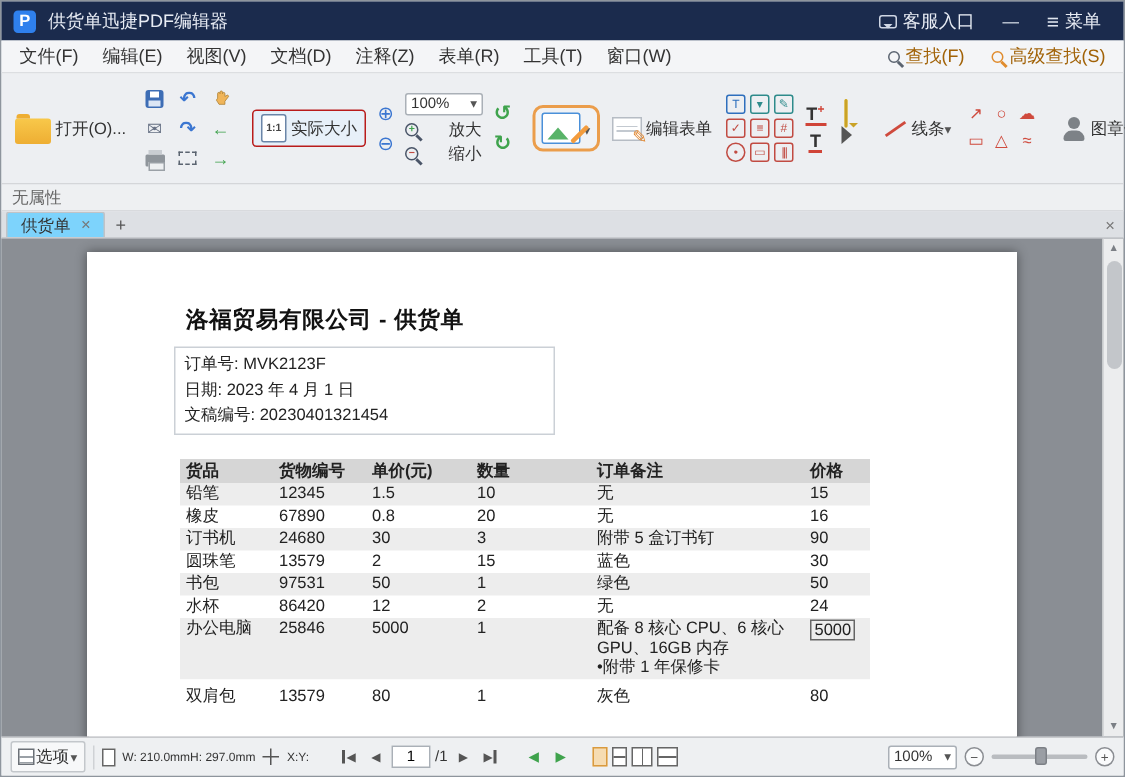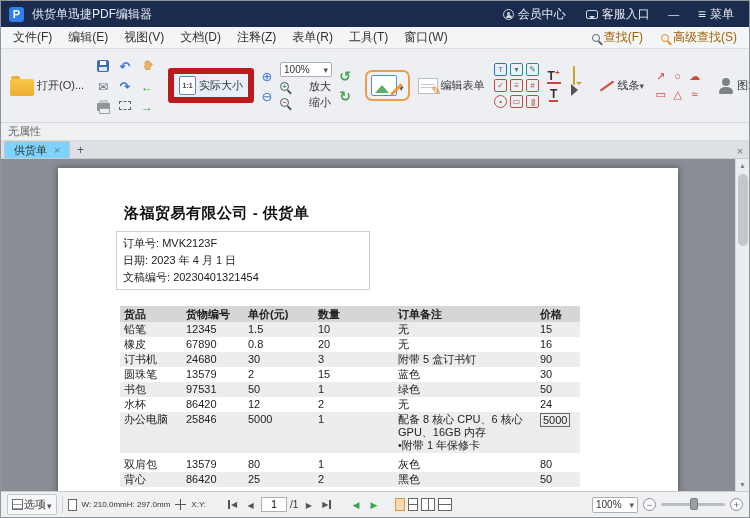--- a/index.html
+++ b/index.html
@@ -29,21 +29,21 @@
   .menu-find{display:inline-flex;align-items:center;gap:4px;padding:2px 8px;font-size:12px;color:#a16207}
   .mag{width:8px;height:8px;border:1.5px solid #5b6470;border-radius:50%;position:relative;display:inline-block}
   .mag::after{content:"";position:absolute;right:-4px;bottom:-3px;width:5px;height:1.5px;background:#5b6470;transform:rotate(45deg)}
   .mag.adv{border-color:#e08c2e}
   .mag.adv::after{background:#e08c2e}
 
   
   .toolbar{height:74px;background:#edeff2;border-bottom:1px solid #d4d6d9;display:flex;align-items:center;padding:2px 4px;gap:3px;flex:0 0 74px}
   .tsep{width:1px;align-self:stretch;background:#d2d4d7;margin:5px 2px}
   .bigbtn{display:flex;flex-direction:row;align-items:center;justify-content:center;gap:3px;padding:2px 5px;border-radius:3px;font-size:11px;color:#333;cursor:default}
-  .bigbtn.selected{border:6px solid #b91c1c;background:#e7f0f9}
+  .bigbtn.selected{border:1px solid #b91c1c;background:#e7f0f9}
   .biglabel{white-space:nowrap}
   .minigrid{display:grid;grid-template-rows:repeat(3,20px);grid-auto-flow:column;grid-auto-columns:22px;align-items:center;justify-items:center}
   .mini{width:20px;height:18px;display:inline-flex;align-items:center;justify-content:center;border-radius:2px}
   .ic-folder{width:24px;height:17px;background:linear-gradient(#f8c84a,#eeae33);border-radius:2px;position:relative;margin-top:4px}
   .ic-folder::before{content:"";position:absolute;top:-3px;left:1px;width:9px;height:3px;background:#eeae33;border-radius:2px 2px 0 0}
   .ic-disk{width:12px;height:12px;background:#3d6db5;border-radius:2px;position:relative}
   .ic-disk::before{content:"";position:absolute;top:1px;left:3px;width:6px;height:4px;background:#fff}
   .ic-disk::after{content:"";position:absolute;bottom:1px;left:2px;width:8px;height:4px;background:#dce6f5}
   .g-mail::before{content:"✉";color:#667084;font-size:12px}
   .ic-print{width:13px;height:8px;background:#8f959b;border-radius:1px;position:relative;margin-top:2px}
@@ -192,24 +192,20 @@
 </head>
 <body>
 
 <div class="app">
 
   <header class="titlebar">
     <span class="logo"></span>
     <span class="win-title">供货单迅捷PDF编辑器</span>
     <span class="tb-sp"></span>
     <span class="tb-item">
-      <span class="ic-member"></span>
-      <span>会员中心</span>
-    </span>
-    <span class="tb-item">
       <span class="ic-chat"></span>
       <span>客服入口</span>
     </span>
     <span class="tb-ico">
         <span class="g-min"></span>
       </span>
     <span class="tb-item">
       <span class="g-burger"></span>
       <span>菜单</span>
     </span>
@@ -462,28 +458,20 @@
                 <td colspan="6"></td>
               </tr>
               <tr>
                 <td>双肩包</td>
                 <td>13579</td>
                 <td>80</td>
                 <td>1</td>
                 <td>灰色</td>
                 <td>80</td>
               </tr>
-              <tr class="alt">
-                <td>背心</td>
-                <td>86420</td>
-                <td>25</td>
-                <td>2</td>
-                <td>黑色</td>
-                <td>50</td>
-              </tr>
             </tbody>
         </table>
       </div>
     </div>
     <div class="vscroll">
       <span class="scrollarrow sa-up"></span>
       <div class="scroll-thumb"></div>
       <span class="scrollarrow sa-dn"></span>
     </div>
   </div>

